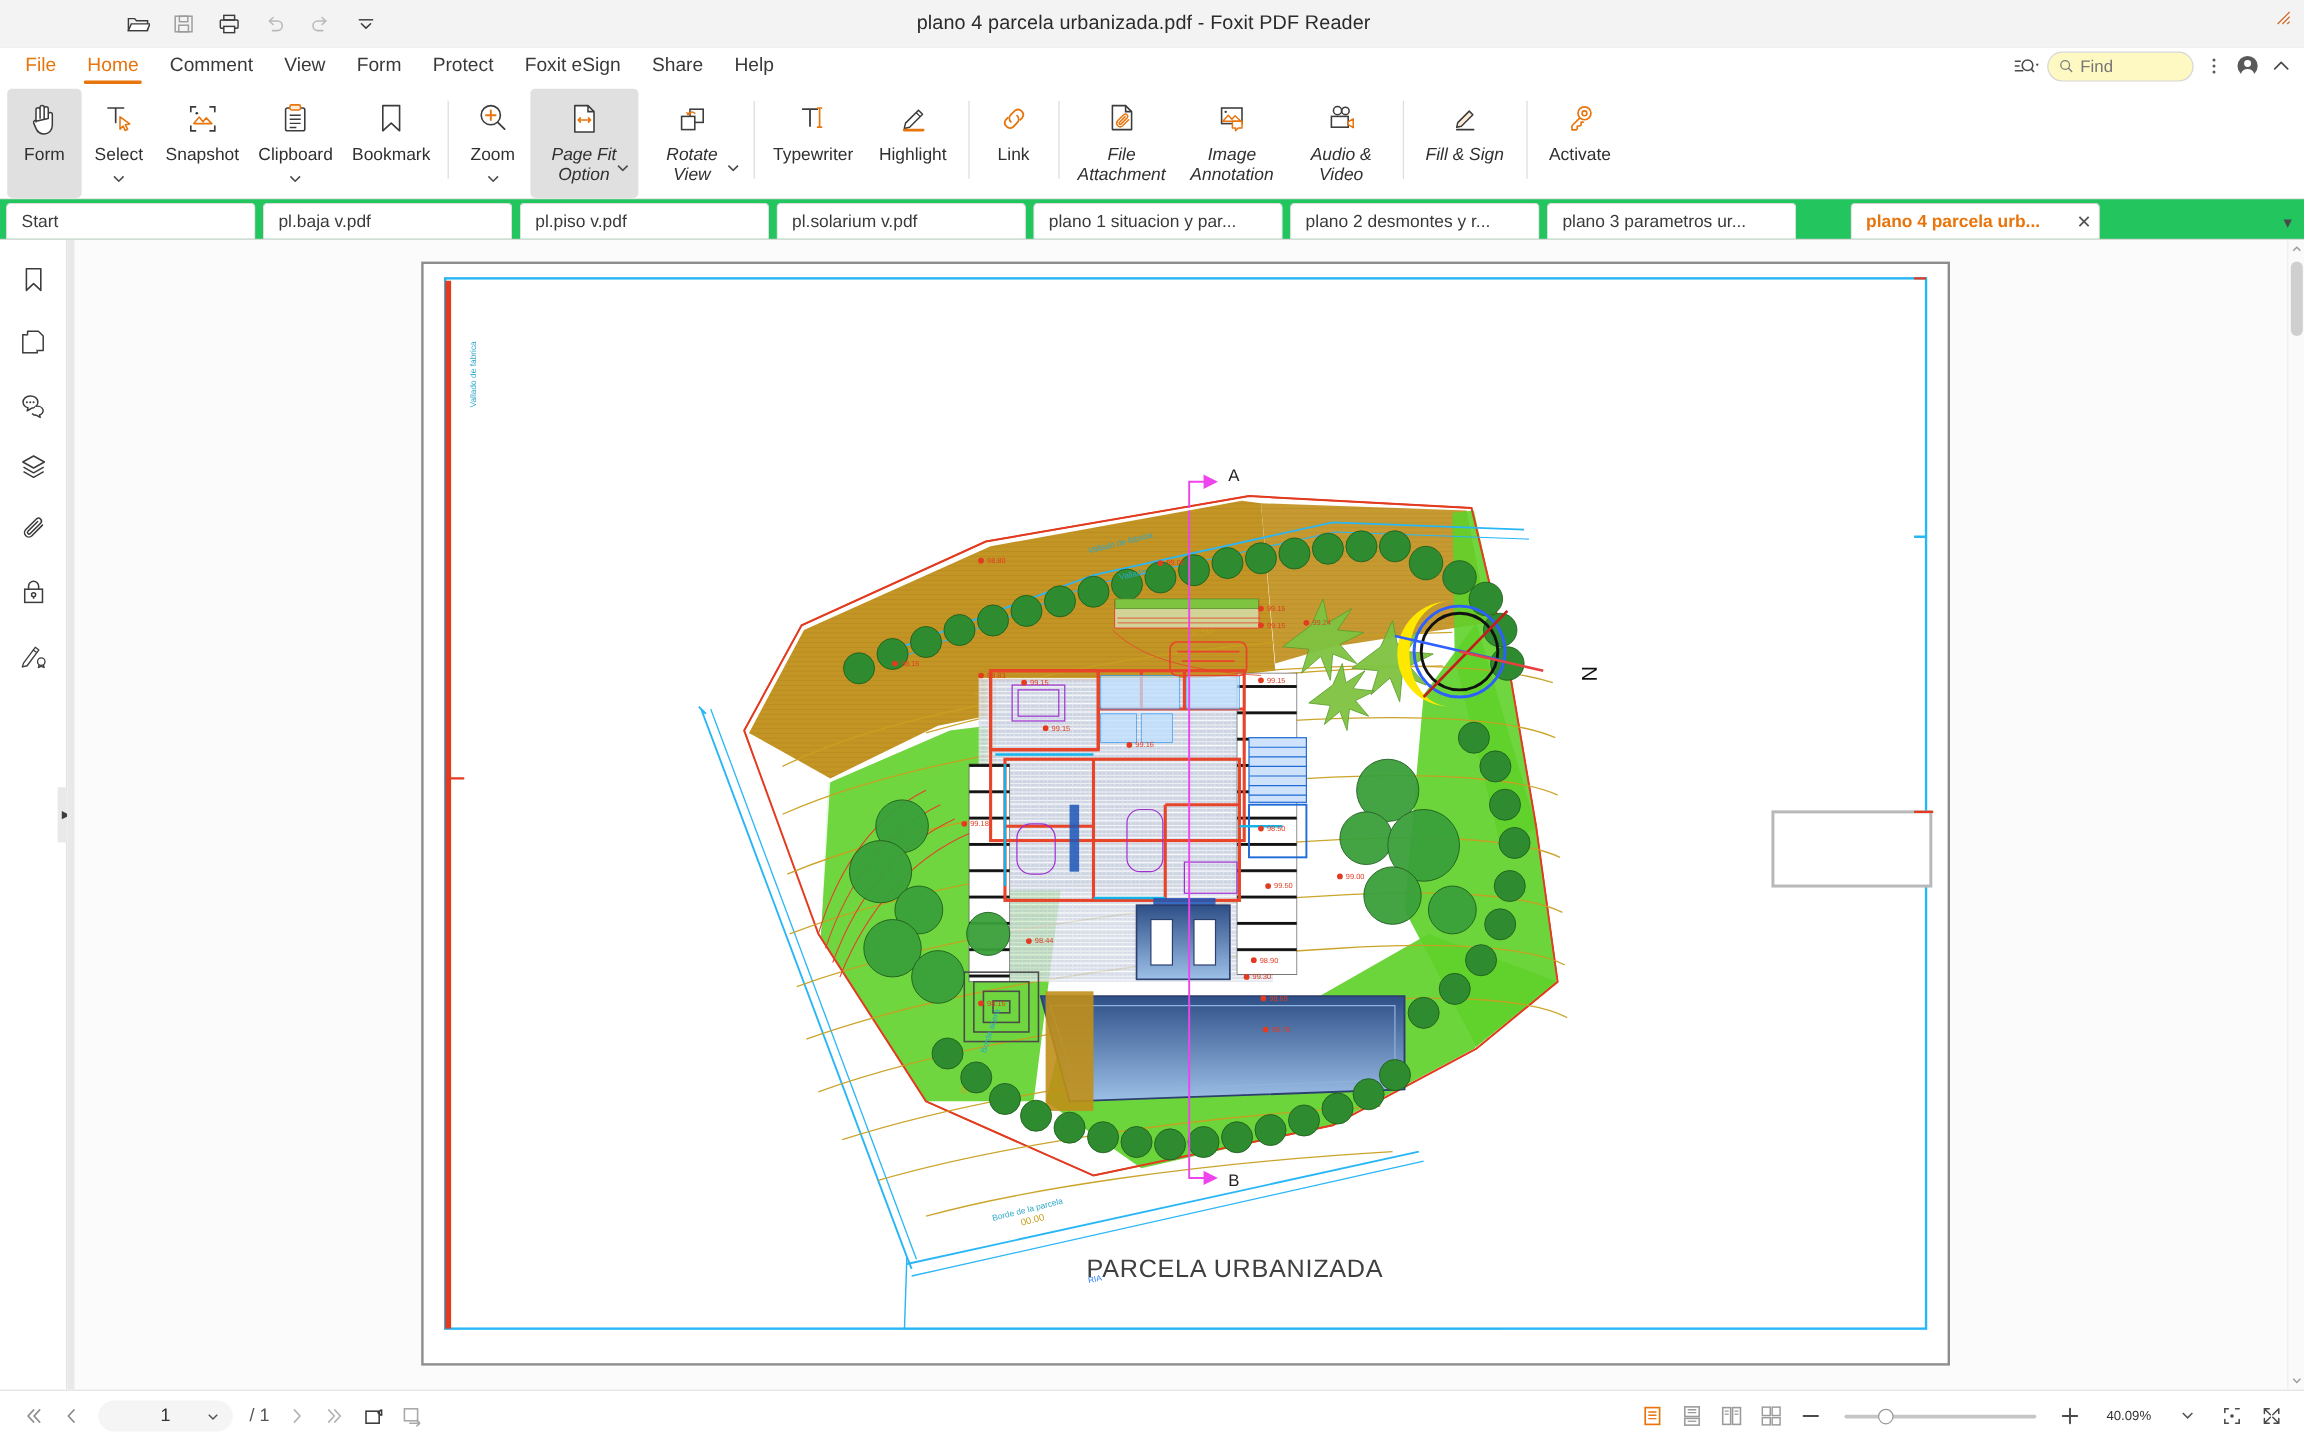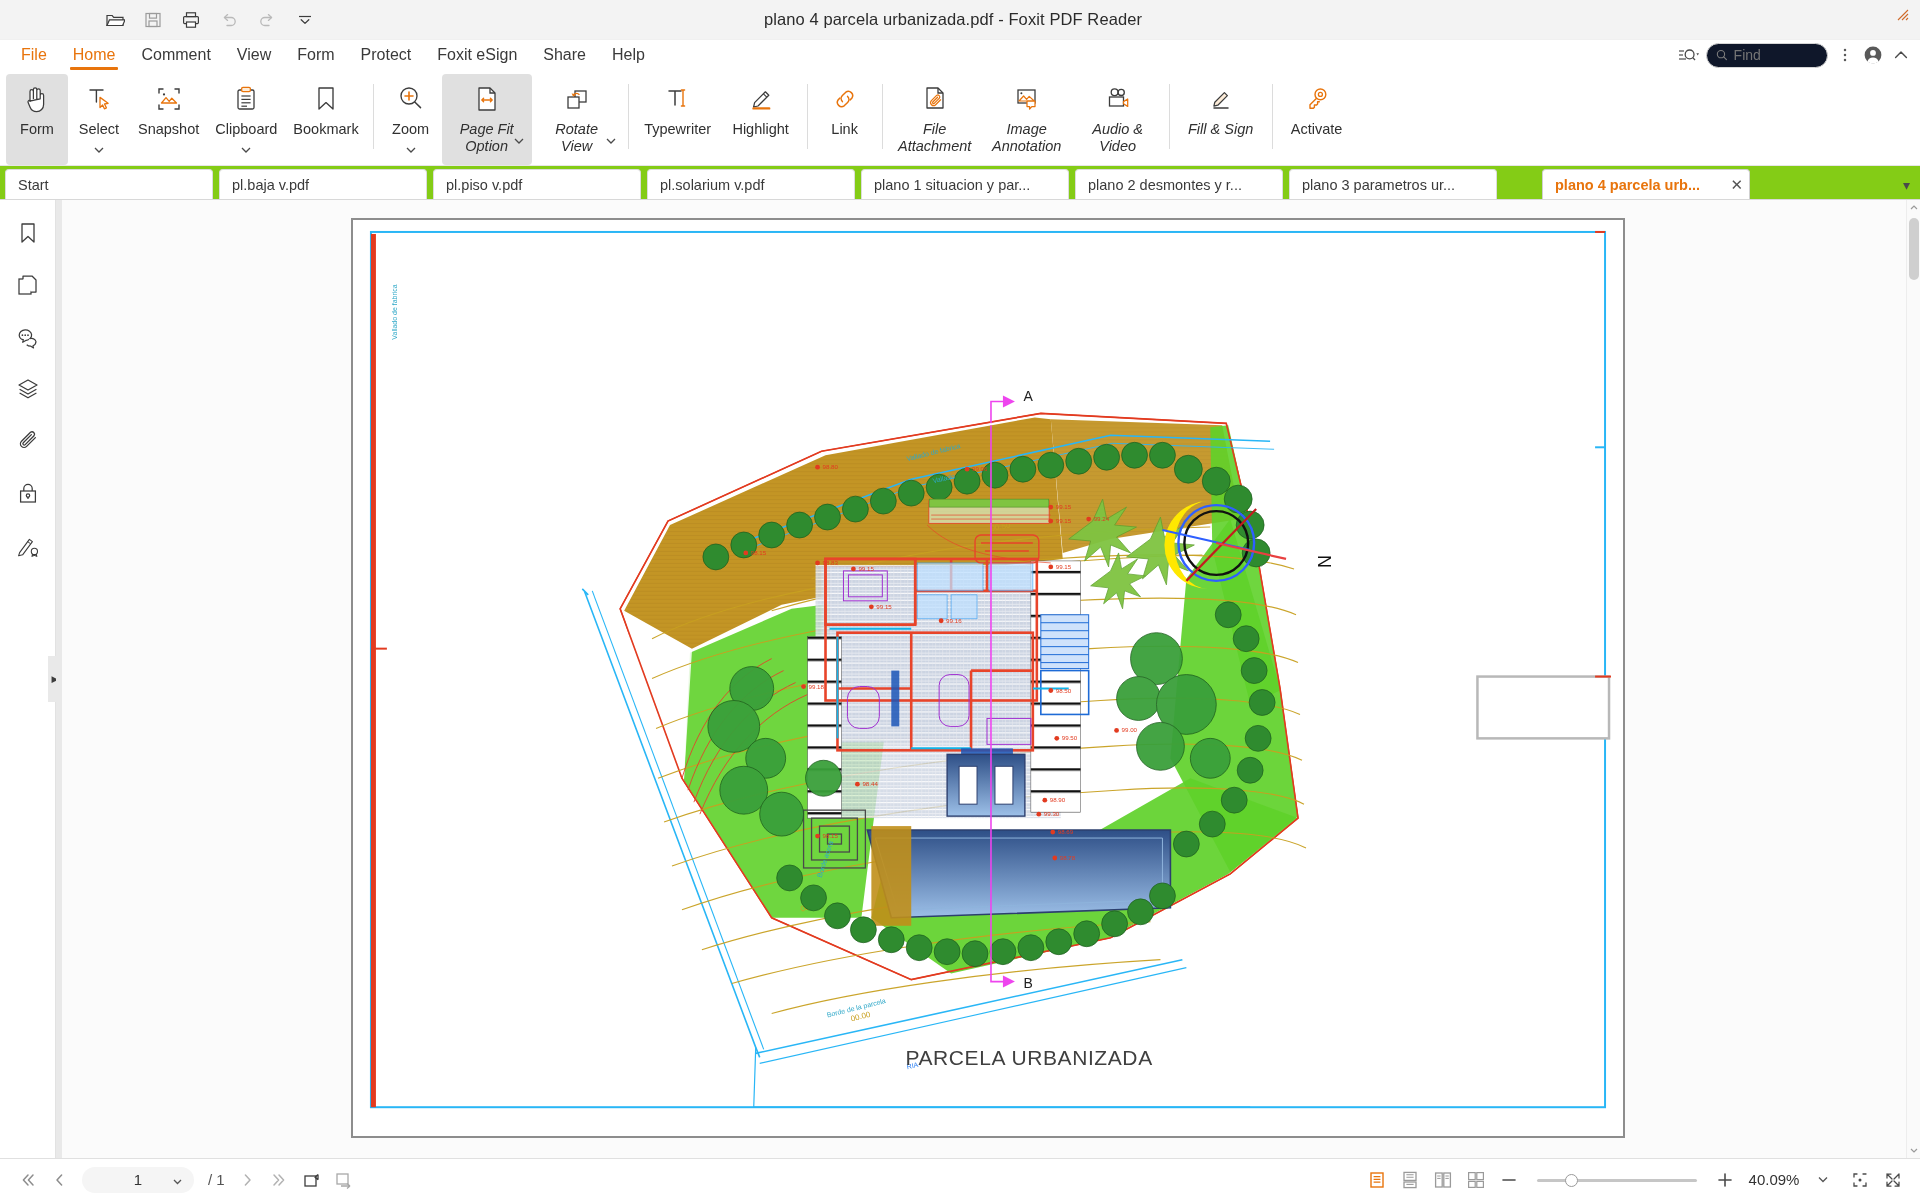--- a/index.html
+++ b/index.html
@@ -44,21 +44,21 @@
   .menu-item.active { color:#e8740c; }
   .menu-item.active::after {
     content:""; position:absolute; left:10px; right:10px; bottom:0; height:3px;
     background:#e8740c; border-radius:1px;
   }
   .menu-right {
     position:absolute; right:8px; top:0; bottom:0; display:flex; align-items:center; gap:6px;
   }
   .find-box {
     width:122px; height:25px; border:1px solid #d6d6d6; border-radius:13px;
-    display:flex; align-items:center; padding:0 9px; gap:6px; background:#0f172a;
+    display:flex; align-items:center; padding:0 9px; gap:6px; background:#fef9c3;
   }
   .find-box input {
     border:none; outline:none; font-size:14px; color:#8a8a8a; width:100%;
     font-family:"Liberation Sans", sans-serif; background:transparent;
   }
   .icon-sq { width:22px;height:22px;display:flex;align-items:center;justify-content:center;cursor:pointer; }
 
   
   .ribbon {
     flex:0 0 96px; height:96px; background:#ffffff; display:flex; align-items:stretch;
@@ -74,21 +74,21 @@
   .rbtn .lbl {
     font-size:14.5px; color:#303030; text-align:center; line-height:17px; margin-top:1px;
     white-space:nowrap;
   }
   .rbtn .lbl.two { white-space:normal; width:74px;font-style:italic; }
   .caret-dn { margin-top:1px; }
   .rsep { width:1px; background:#dcdcdc; margin:10px 6px 16px; align-self:stretch; }
 
   
   .doctabs {
-    flex:0 0 34px; height:34px; background:#84cc16; display:flex; align-items:flex-end;
+    flex:0 0 34px; height:34px; background:#22c55e; display:flex; align-items:flex-end;
     padding-left:5px; position:relative; border-bottom:1px solid #d8d8d8;
   }
   .dtab {
     height:30px; min-width:184px; border:1px solid #dcdcdc; border-bottom:none;
     border-radius:4px 4px 0 0; background:#fff; display:flex; align-items:center;
     padding:0 12px; margin-right:6px; font-size:14.5px; color:#3a3a3a; cursor:pointer;
     white-space:nowrap; overflow:hidden;
   }
   .dtab.active { color:#e8740c; font-weight:bold; border-color:#d0d0d0; padding-right:6px;margin-left:39px; }
   .dtab .x {
@@ -138,21 +138,21 @@
     width:112px; height:26px; background:#f5f5f5; border-radius:13px; display:flex;
     align-items:center; justify-content:center; position:relative; margin:0 6px; cursor:text;
   }
   .pagebox .num { font-size:15px; color:#333; }
   .pagebox .cv { position:absolute; right:12px; top:50%; transform:translateY(-50%); }
   .pagetotal { font-size:15px; color:#555; margin:0 6px; white-space:nowrap; }
   .sb-right { margin-left:auto; display:flex; align-items:center; gap:3px; }
   .slider { width:160px; height:18px; position:relative; margin:0 10px; cursor:pointer;}
   .slider .track { position:absolute; top:8px; left:0; right:0; height:3px; background:#c6c6c6; border-radius:2px;}
   .slider .knob { position:absolute; top:3px; left:28px; width:13px;height:13px;border-radius:50%;background:#fff;border:1.5px solid #9a9a9a;}
-  .zoomlbl { font-size:15px; color:#333; min-width:62px; text-align:center; }
+  .zoomlbl { font-size:11px; color:#333; min-width:62px; text-align:center; }
 
   
   .drawing { position:absolute; inset:0; }
   .plot-label {
     position:absolute; font-size:21px; color:#404040; letter-spacing:0.6px;
     font-family:"Liberation Sans", sans-serif;
   }
   .sec-label { position:absolute; font-size:14px; color:#222; }
 </style>
 </head>

